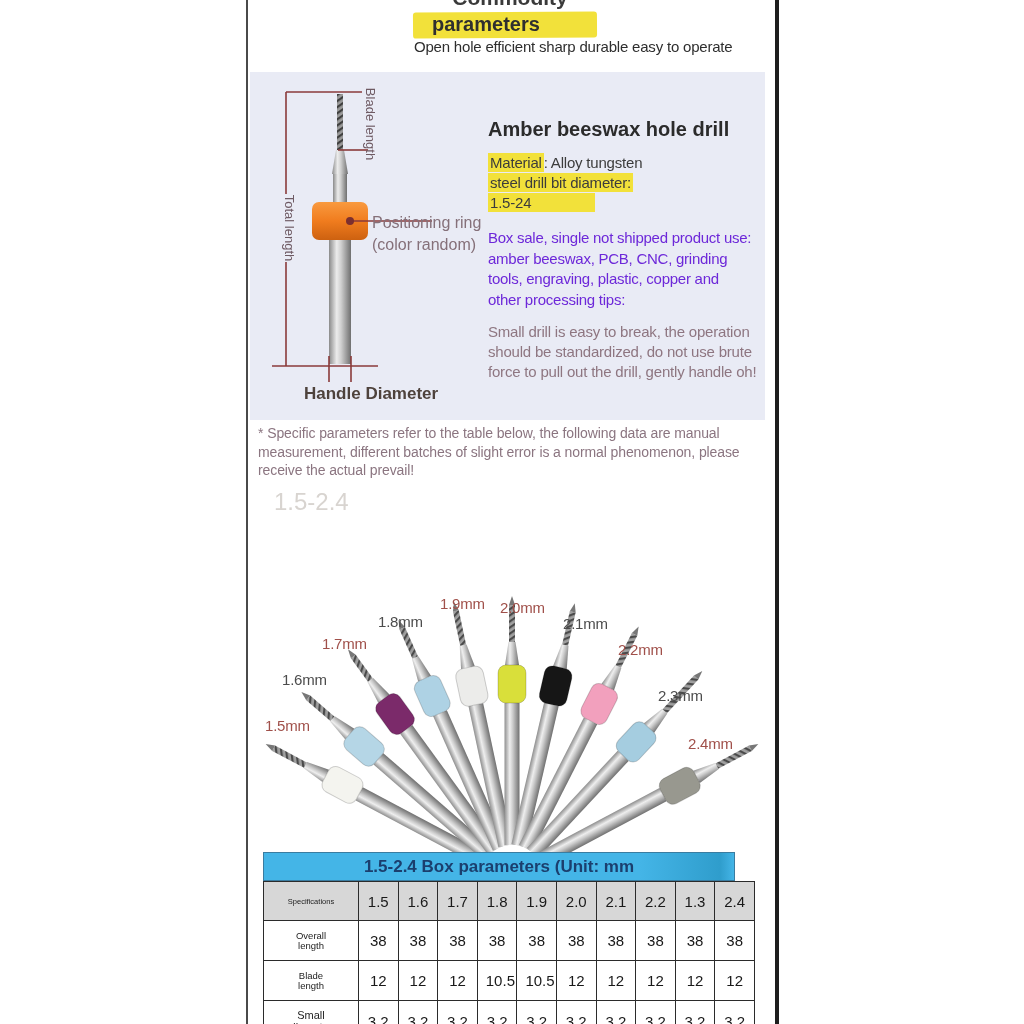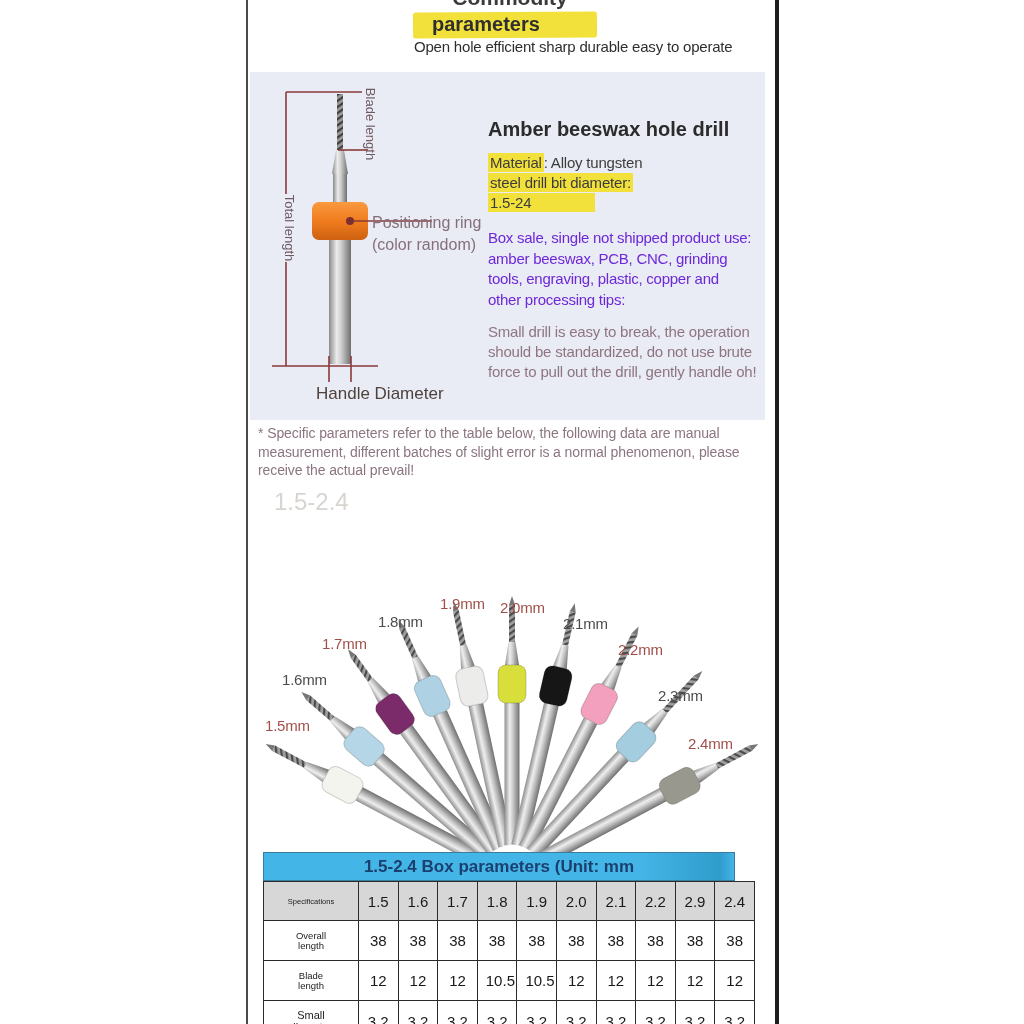--- a/index.html
+++ b/index.html
@@ -15,21 +15,21 @@
   .hl-band{position:absolute;left:413px;top:12px;width:184px;height:26px;background:#f2e13a;
            border-radius:3px;transform:rotate(-.4deg);}
   .params{position:absolute;left:432px;top:13px;font-size:20px;font-weight:600;color:#2f2f2f;}
   .subtitle{position:absolute;left:414px;top:38px;font-size:15px;letter-spacing:-.2px;color:#2e2e2e;}
 
   
   .panel{position:absolute;left:250px;top:72px;width:515px;height:348px;background:#e9ebf5;}
   .drill-svg{position:absolute;left:8px;top:10px;}
   .vlab{fill:#6e5a63;font-size:13px;font-family:"Liberation Sans",sans-serif;}
   .pos-label{position:absolute;left:122px;top:140px;font-size:16px;color:#857079;line-height:22px;}
-  .handle-label{position:absolute;left:66px;top:312px;font-size:17px;font-weight:400;color:#4e423c;}
+  .handle-label{position:absolute;left:54px;top:312px;font-size:17px;font-weight:700;color:#4e423c;}
 
   
   .prod{position:absolute;left:488px;top:112px;width:285px;}
   .prod-title{font-size:20px;font-weight:700;color:#2b2b2b;margin:6px 0 12px 0;}
   .mat{font-size:15px;line-height:20px;color:#3c3c3c;letter-spacing:-.2px;}
   .mat .hl{background:#f2e13a;padding:1px 2px;}
   .mat .hl.wide{padding-right:64px;}
   .usage{margin-top:15px;font-size:15px;line-height:20.5px;color:#6d28d9;
          letter-spacing:-.25px;white-space:pre-line;}
   .warning{margin-top:12px;font-size:15px;line-height:20px;color:#8e7681;
@@ -231,21 +231,21 @@
           <tr class="row-spec">
             <th class="">Specifications</th>
             <td>1.5</td>
             <td>1.6</td>
             <td>1.7</td>
             <td>1.8</td>
             <td>1.9</td>
             <td>2.0</td>
             <td>2.1</td>
             <td>2.2</td>
-            <td>2.9</td>
+            <td>1.3</td>
             <td>2.4</td>
           </tr>
           <tr class="">
             <th class="lab-sm">Overall
 length</th>
             <td>38</td>
             <td>38</td>
             <td>38</td>
             <td>38</td>
             <td>38</td>

